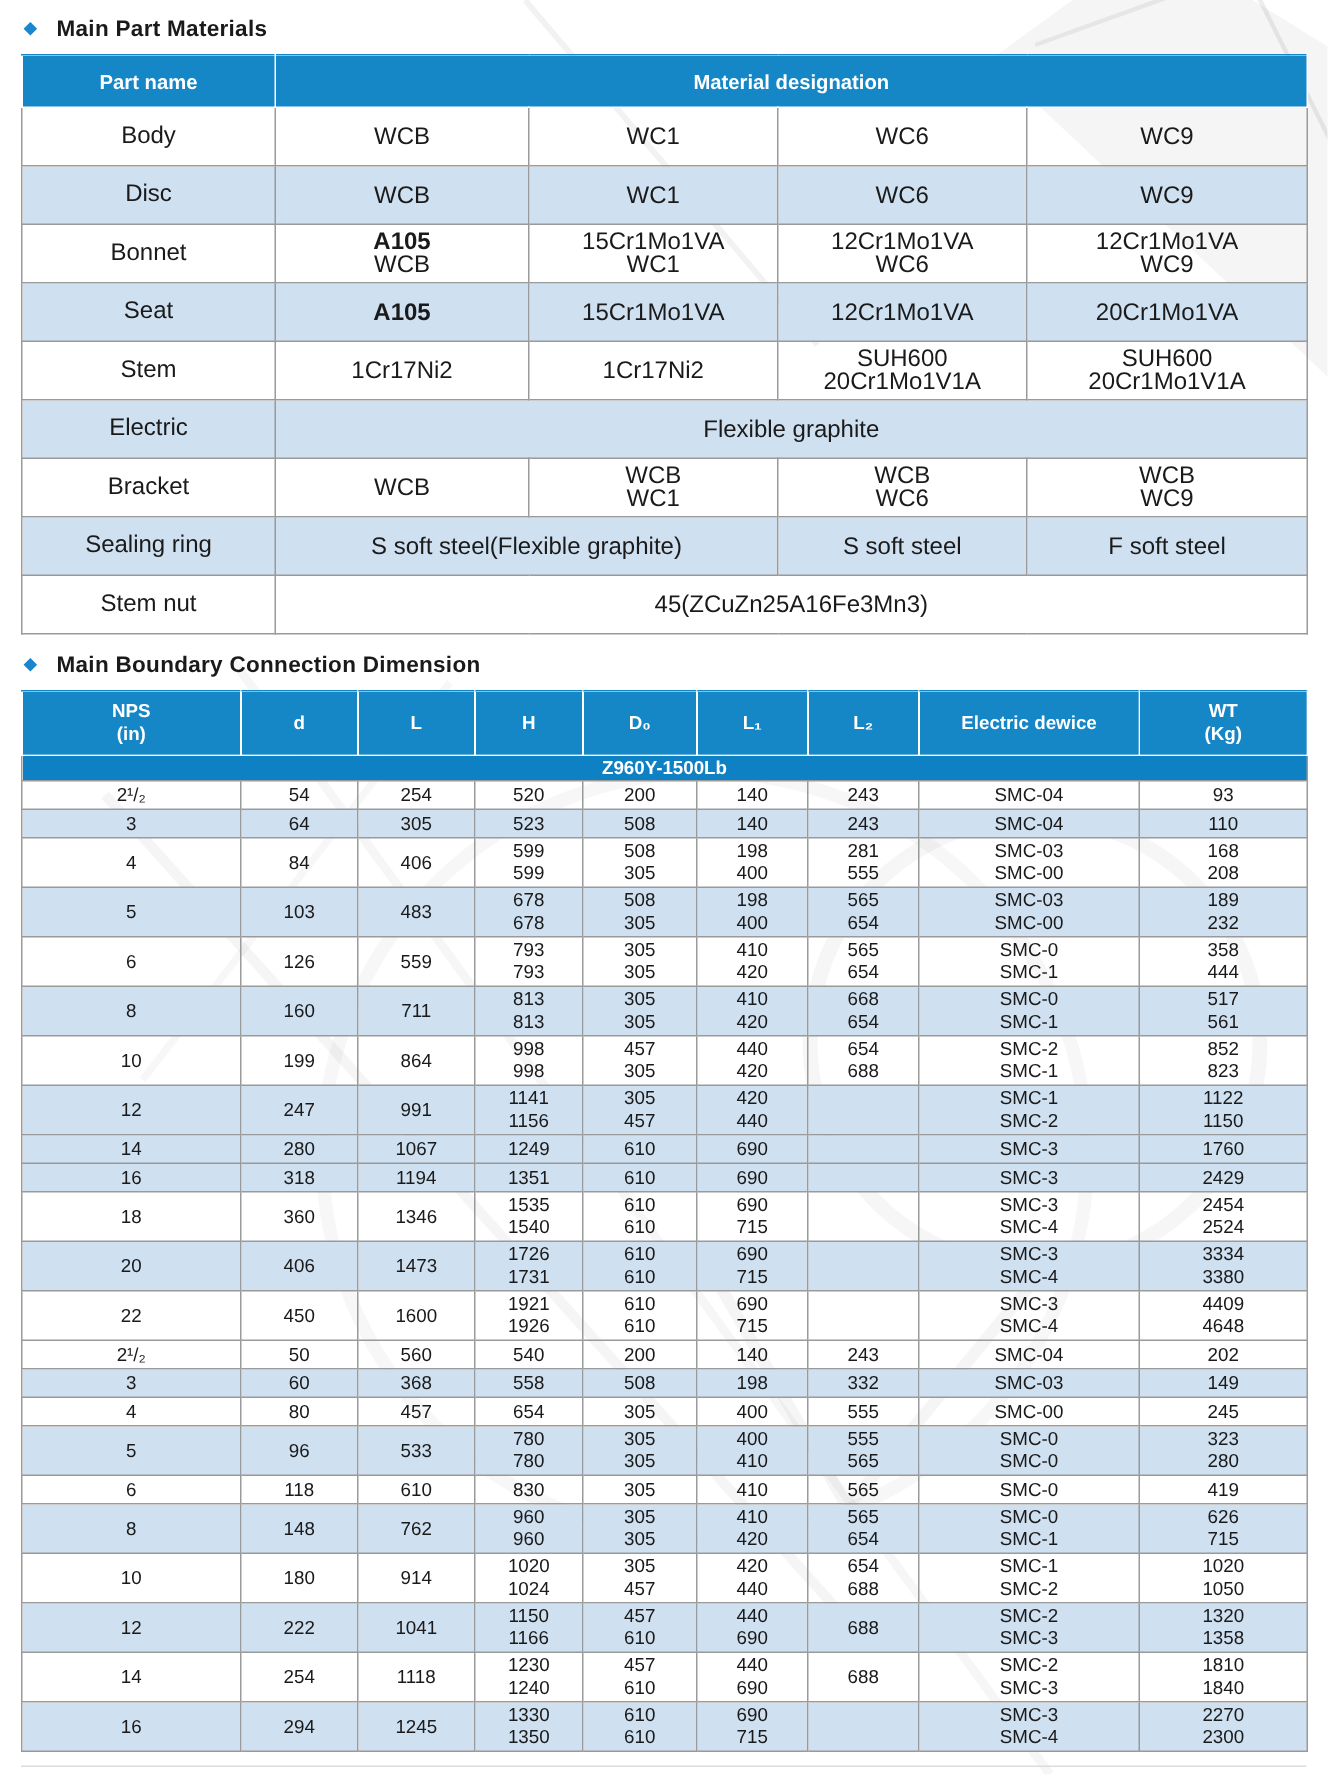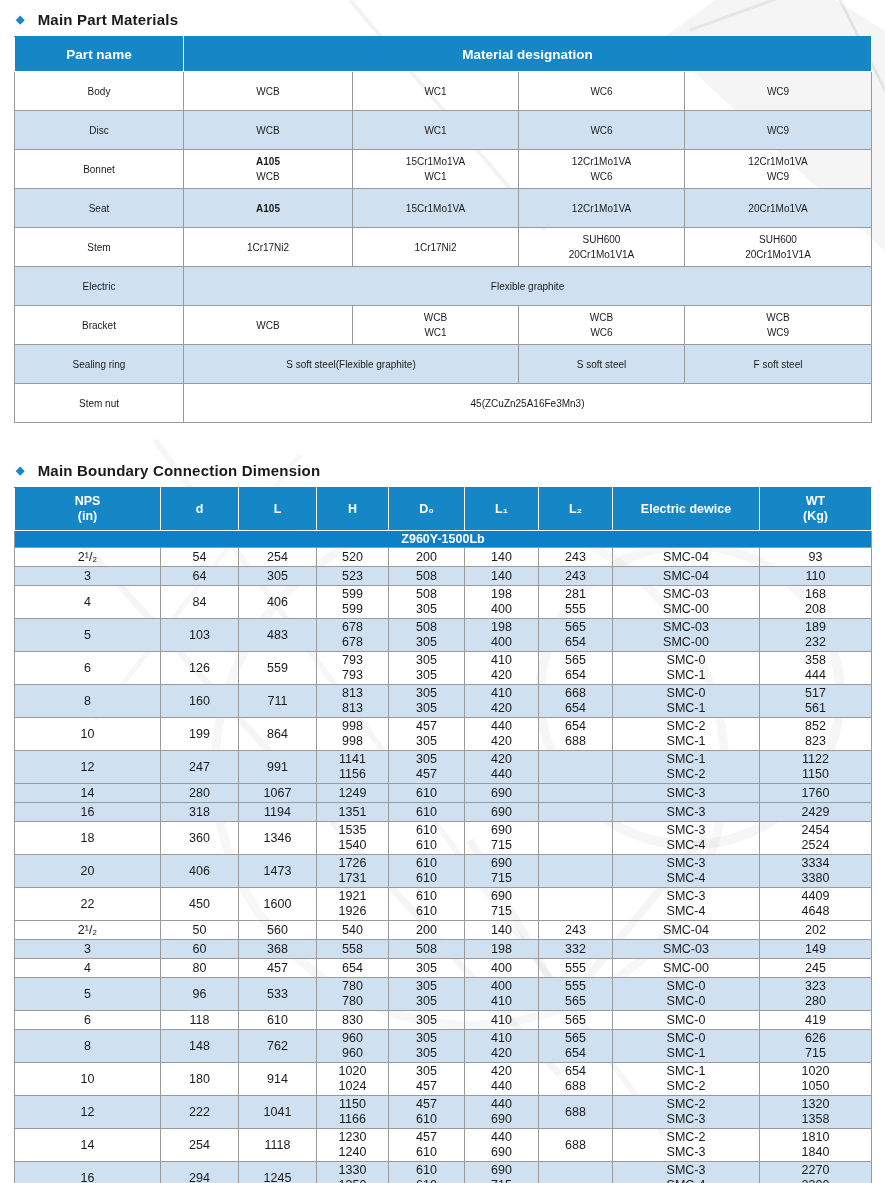--- a/index.html
+++ b/index.html
@@ -13,26 +13,26 @@
 
   .section-title{display:flex;align-items:center;gap:13px;margin:3px 0 8px 2px;
     font-size:15px;font-weight:600;letter-spacing:.2px;}
   .diamond{color:var(--bullet-blue,#1a86cc);font-size:11px;line-height:1;}
 
   table{border-collapse:collapse;width:857px;table-layout:fixed;background:transparent;}
   td,th{border:1px solid var(--border-gray,#9a9a9a);text-align:center;vertical-align:middle;overflow:hidden;}
   tr.shaded td{background:var(--row-alt-blue,#cfe0f1);}
 
   
-  #materials-table{margin-bottom:39px;}
+  #materials-table{margin-bottom:12px;}
   #materials-table th{
     background:var(--header-blue,#1587c7);color:#fff;font-weight:700;font-size:13.5px;
     height:32px;border:1px solid #fff;border-top-color:var(--header-blue,#1587c7);
   }
-  #materials-table td{font-size:10px;height:36px;padding:1px 4px;}
+  #materials-table td{font-size:16px;height:36px;padding:1px 4px;}
   .cell-line{line-height:15px;}
   .cell-line.bold{font-weight:700;}
 
   
   #dimension-table th{
     background:var(--header-blue,#1587c7);color:#fff;font-weight:700;font-size:12.5px;
     height:42px;white-space:pre-line;line-height:15px;border:1px solid rgba(255,255,255,.7);
     border-top-color:var(--header-blue,#1587c7);padding:0 2px;
   }
   #dimension-table td{

